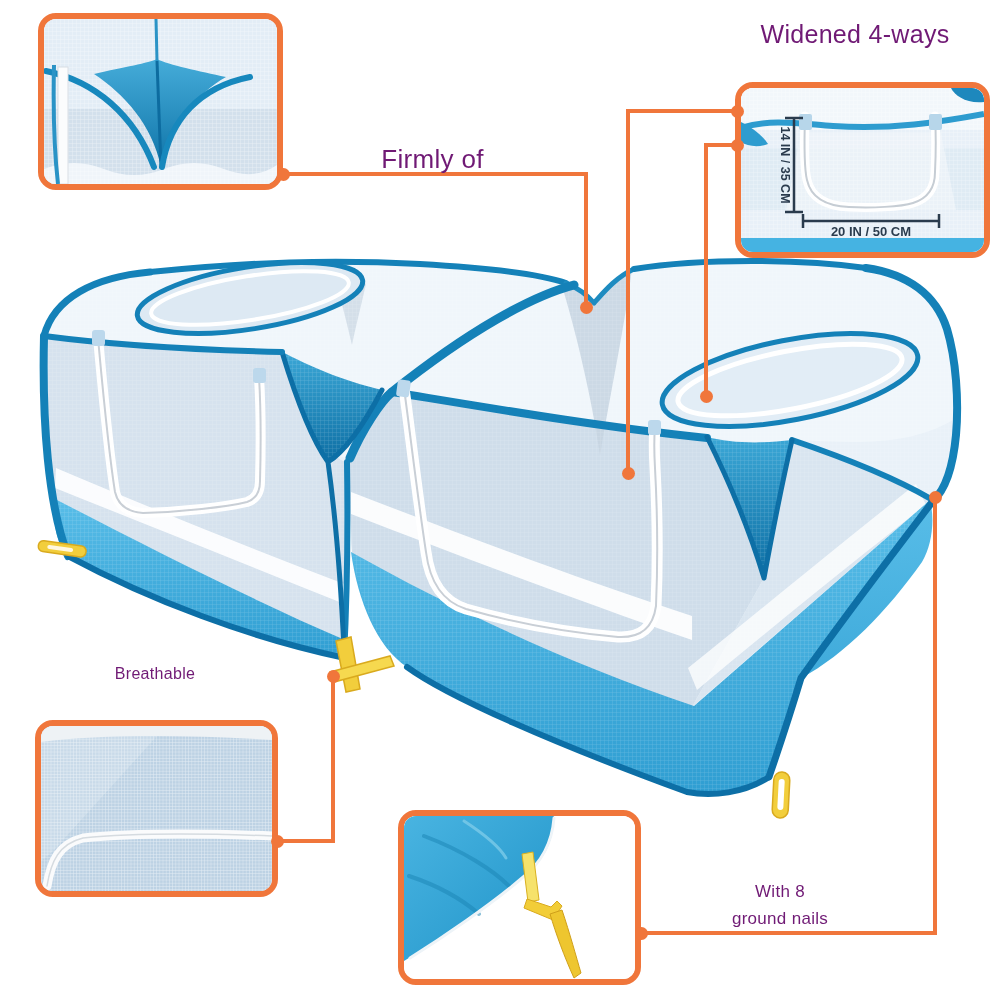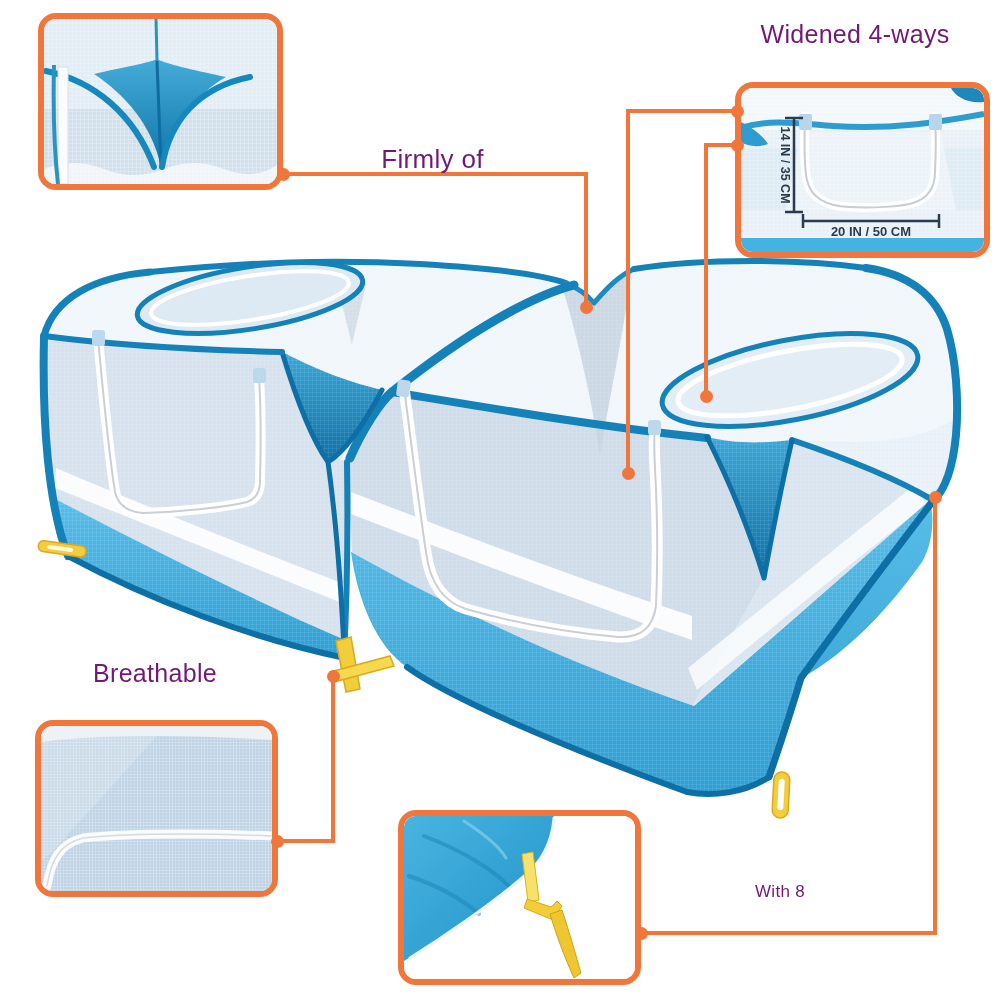--- a/index.html
+++ b/index.html
@@ -2,21 +2,21 @@
 <html><head>
 <meta charset="utf-8">
 <style>
   html,body{margin:0;padding:0;background:#fff;}
   #canvas{position:relative;width:1000px;height:1000px;background:#ffffff;overflow:hidden;
           font-family:"Liberation Sans",sans-serif;}
   #tent-svg{position:absolute;left:0;top:0;width:1000px;height:1000px;z-index:1;}
   .callout-label{position:absolute;color:#701a75;text-align:center;z-index:6;letter-spacing:.3px;}
   #label-zipper-door{left:725px;top:20px;width:260px;font-size:25px;line-height:29px;}
   #label-corner-joints{left:330px;top:106px;width:205px;font-size:26px;line-height:26px;margin-top:40px;}
-  #label-mesh{left:10px;top:660px;width:290px;font-size:25px;line-height:27px;}
+  #label-mesh{left:10px;top:660px;width:290px;font-size:16px;line-height:27px;}
   #label-nails{left:685px;top:878px;width:190px;font-size:17px;line-height:27px;}
   .h-line,.v-line{position:absolute;background:#F0763B;z-index:5;}
   .h-line{height:4px;} .v-line{width:4px;}
   .dot{position:absolute;width:13px;height:13px;border-radius:50%;background:#F0763B;z-index:7;}
   .inset{position:absolute;border:6px solid #F0763B;border-radius:18px;background:#fff;
          overflow:hidden;box-sizing:border-box;z-index:4;}
   .inset svg{display:block;width:100%;height:100%;}
   #inset-corner{left:38px;top:13px;width:245px;height:177px;}
   #inset-door{left:735px;top:82px;width:255px;height:176px;}
   #inset-mesh{left:35px;top:720px;width:243px;height:177px;}
@@ -238,20 +238,21 @@
     <div>Widened 4-ways</div>
   </div>
   <div class="callout-label" id="label-corner-joints">
     <div>Firmly of</div>
   </div>
   <div class="callout-label" id="label-mesh">
     <div>Breathable</div>
   </div>
   <div class="callout-label" id="label-nails">
     <div>With 8</div>
+    <div>ground nails</div>
   </div>
 
   <div class="h-line" style="left:283px;top:172px;width:305px;"></div>
   <div class="v-line" style="left:584px;top:172px;height:136px;"></div>
   <div class="dot" style="left:277px;top:168px;"></div>
   <div class="dot" style="left:580px;top:301px;"></div>
 
   <div class="h-line" style="left:626px;top:109px;width:111px;"></div>
   <div class="v-line" style="left:626px;top:109px;height:364px;"></div>
   <div class="dot" style="left:731px;top:105px;"></div>

